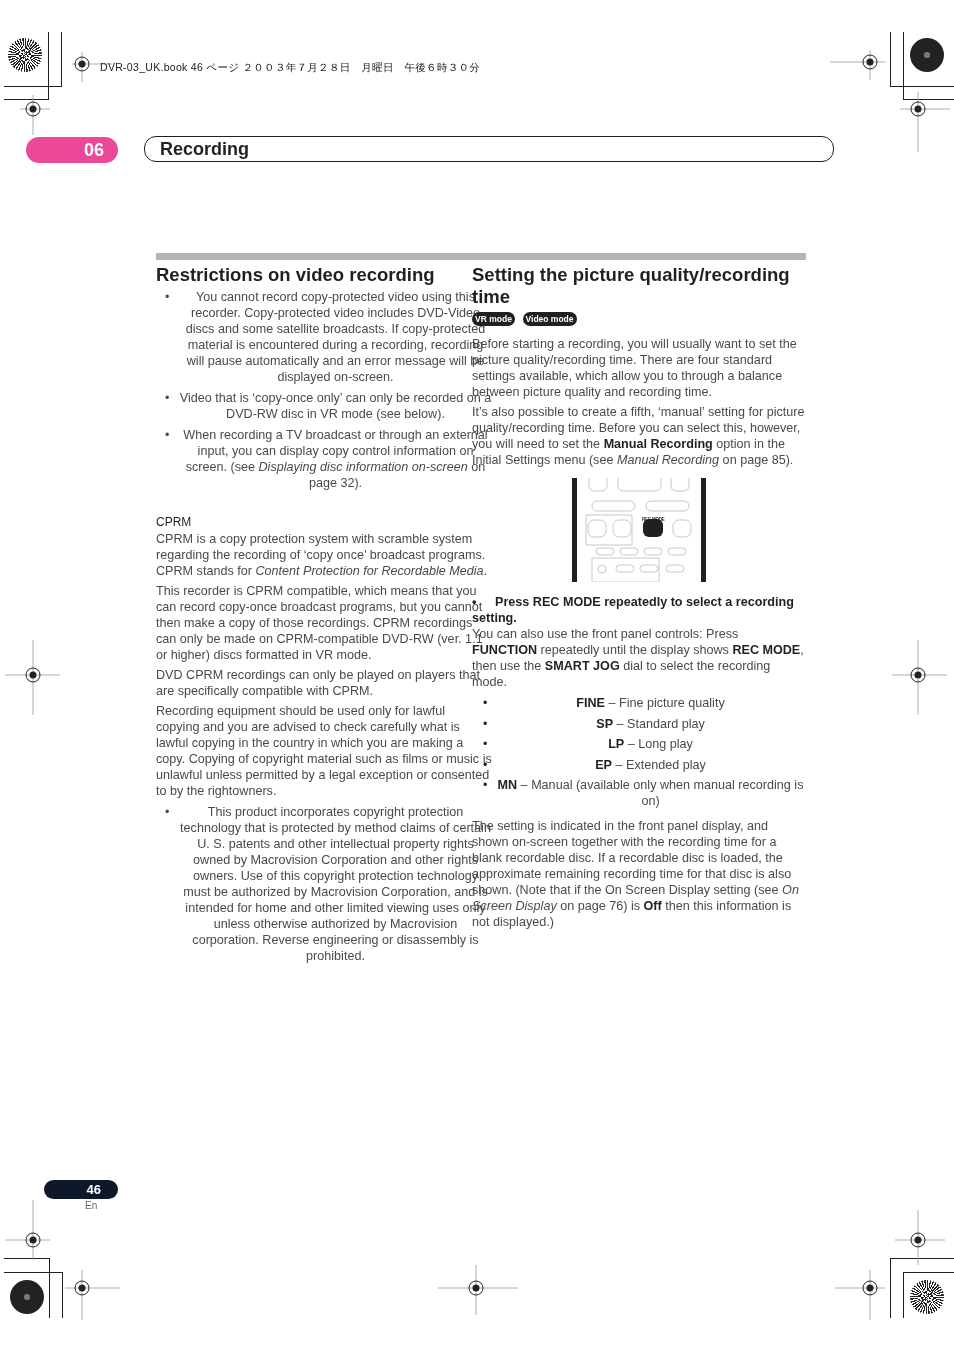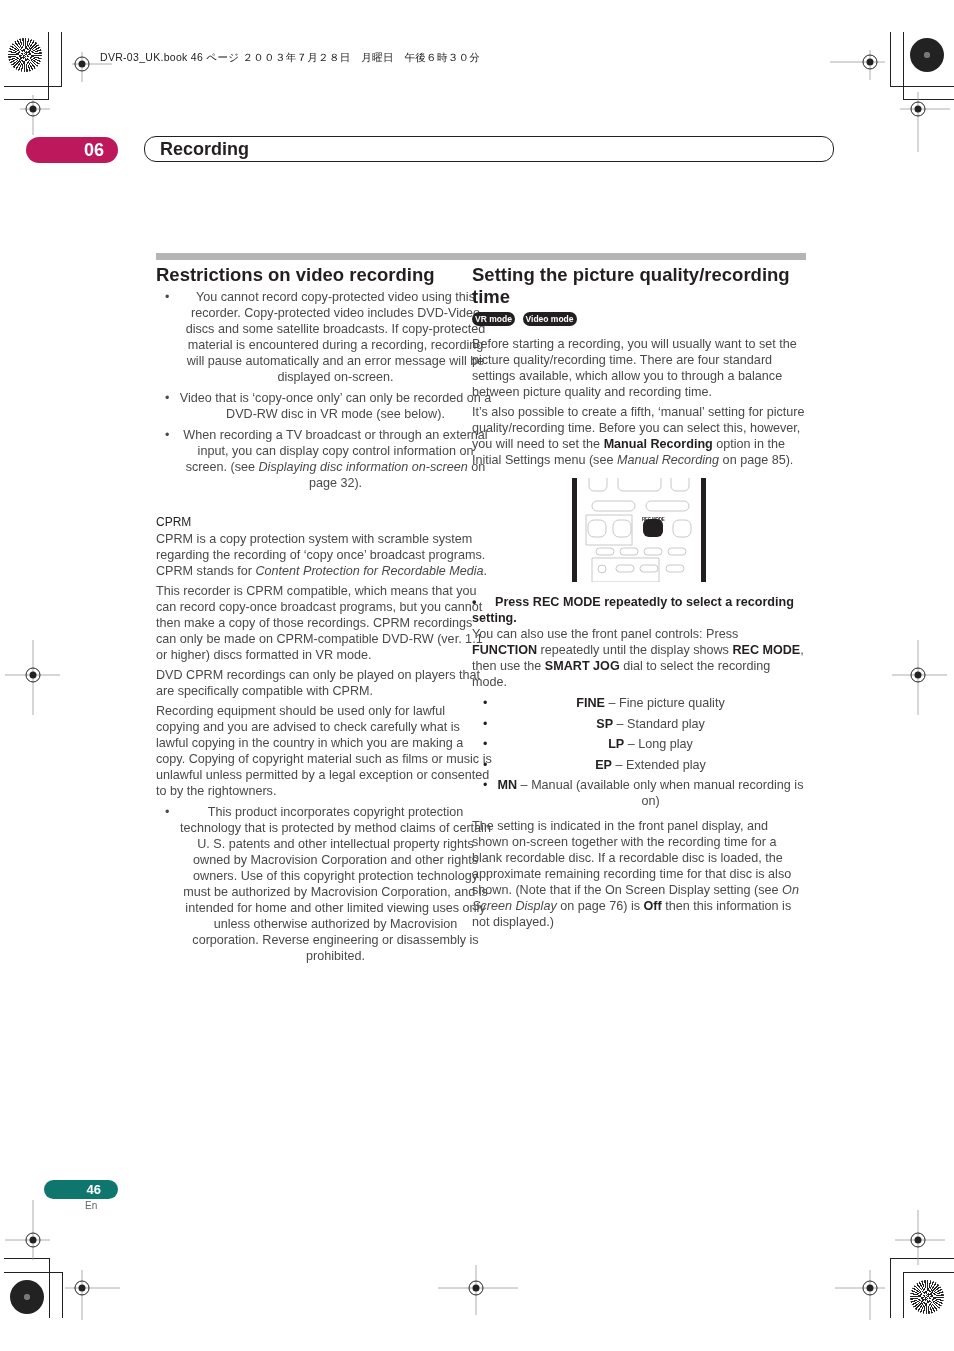--- a/index.html
+++ b/index.html
@@ -1,39 +1,39 @@
 <!DOCTYPE html>
 <html><head>
 <meta charset="utf-8">
 <style>
   html, body { margin:0; padding:0; background:#fff; }
   body { width:954px; height:1351px; position:relative; overflow:hidden; font-family:"Liberation Sans", sans-serif; color:#4a4a4a; }
   .abs { position:absolute; }
-  .header-line { left:100px; top:51px; font-size:10.5px; color:#222; letter-spacing:0.3px; white-space:nowrap; }
-  .chapter-pill { left:26px; top:137px; width:92px; height:26px; background:#be185d; border-radius:14px; color:#fff; font-weight:bold; font-size:18px; text-align:right; box-sizing:border-box; padding-right:14px; line-height:26px; }
+  .header-line { left:100px; top:61px; font-size:10.5px; color:#222; letter-spacing:0.3px; white-space:nowrap; }
+  .chapter-pill { left:26px; top:137px; width:92px; height:26px; background:#ec4899; border-radius:14px; color:#fff; font-weight:bold; font-size:18px; text-align:right; box-sizing:border-box; padding-right:14px; line-height:26px; }
   .chapter-title-box { left:144px; top:136px; width:690px; height:26px; border:1px solid #231f20; border-radius:12px; box-sizing:border-box; padding-left:15px; font-weight:bold; font-size:18px; color:#231f20; line-height:24px; }
   .col { position:absolute; width:336px; font-size:12.6px; line-height:16px; }
   .col.left { left:156px; top:253px; }
   .col.right { left:472px; top:253px; width:334px; }
   .bar { height:7px; background:#b5b5b5; margin-bottom:4px; }
   h2 { margin:0 0 3px 0; font-size:18.5px; line-height:22px; color:#231f20; font-weight:bold; }
   h3 { margin:0; font-size:12px; line-height:18px; color:#231f20; font-weight:normal; }
   p { margin:0 0 4px 0; }
   ul { margin:0; padding:0; list-style:none;text-align:center; }
   ul.bul li { position:relative; padding-left:23px; margin-bottom:5px; }
   ul.bul li::before { content:"•"; position:absolute; left:9px; top:0; color:#4a4a4a; }
   ul.modes li { position:relative; padding-left:23px; margin-bottom:4.5px; }
   ul.modes li::before { content:"•"; position:absolute; left:11px; color:#231f20; }
   b, .b { color:#231f20; font-weight:bold; }
   i { font-style:italic; }
   .badges { margin:4px 0 10px 0; height:14px; }
   .badge { display:inline-block; background:#231f20; color:#fff; font-size:8.5px; font-weight:bold; padding:0 7px; height:14px; line-height:14px; border-radius:7px; margin-right:4px; vertical-align:top; }
   .badge.vr { width:37px; text-align:center; padding:0 3px; }
   .step { color:#231f20; font-weight:bold; margin-top:8px; }
-  .pagepill { left:44px; top:1180px; width:74px; height:19px; background:#0f766e; border-radius:10px; color:#fff; font-weight:bold; font-size:13px; line-height:19px; text-align:right; padding-right:17px; box-sizing:border-box; }
+  .pagepill { left:44px; top:1180px; width:74px; height:19px; background:#0f172a; border-radius:10px; color:#fff; font-weight:bold; font-size:13px; line-height:19px; text-align:right; padding-right:17px; box-sizing:border-box; }
   .lang { left:85px; top:1200px; font-size:10px; color:#666; }
   .crop { position:absolute; background:#231f20; }
   .reg { position:absolute; width:20px; height:20px; }
   .disc { position:absolute; width:34px; height:34px; border-radius:50%; background:radial-gradient(circle,#777 0 12%,#222 13% 100%); }
   .disc.pattern { background: repeating-conic-gradient(#222 0 5deg, #fff 5deg 10deg); }
 </style>
 </head>
 <body>
 
 <div>

